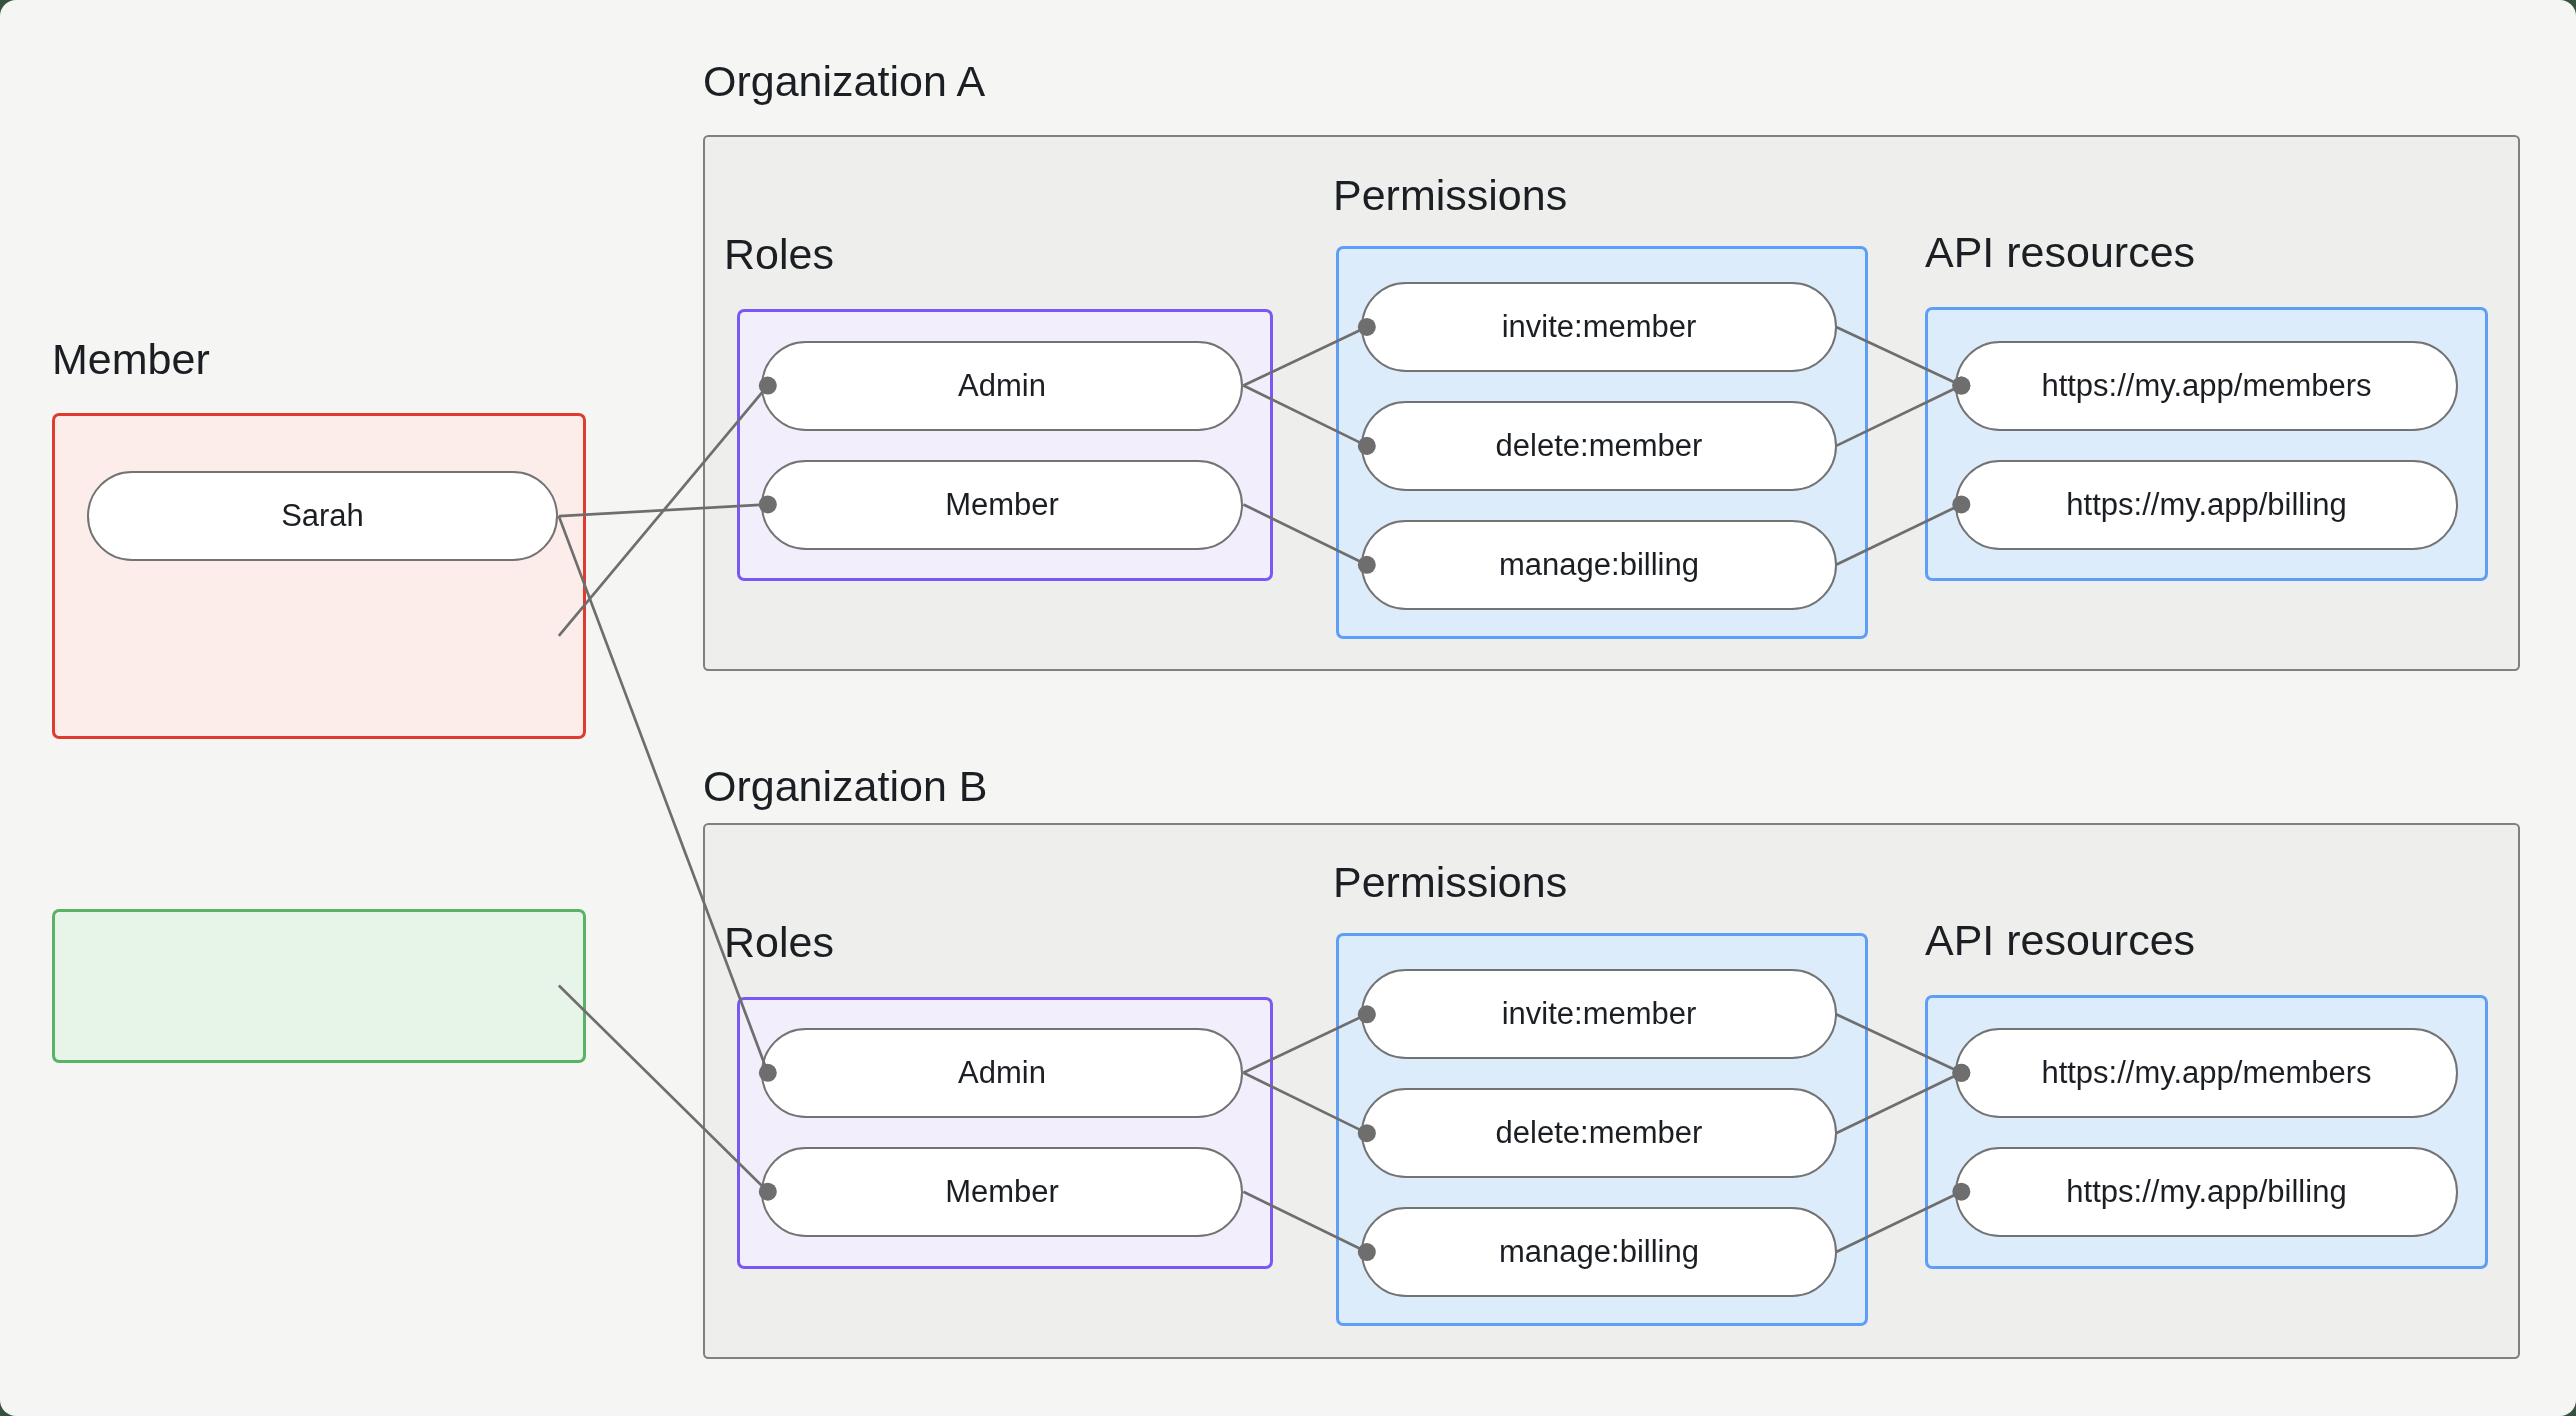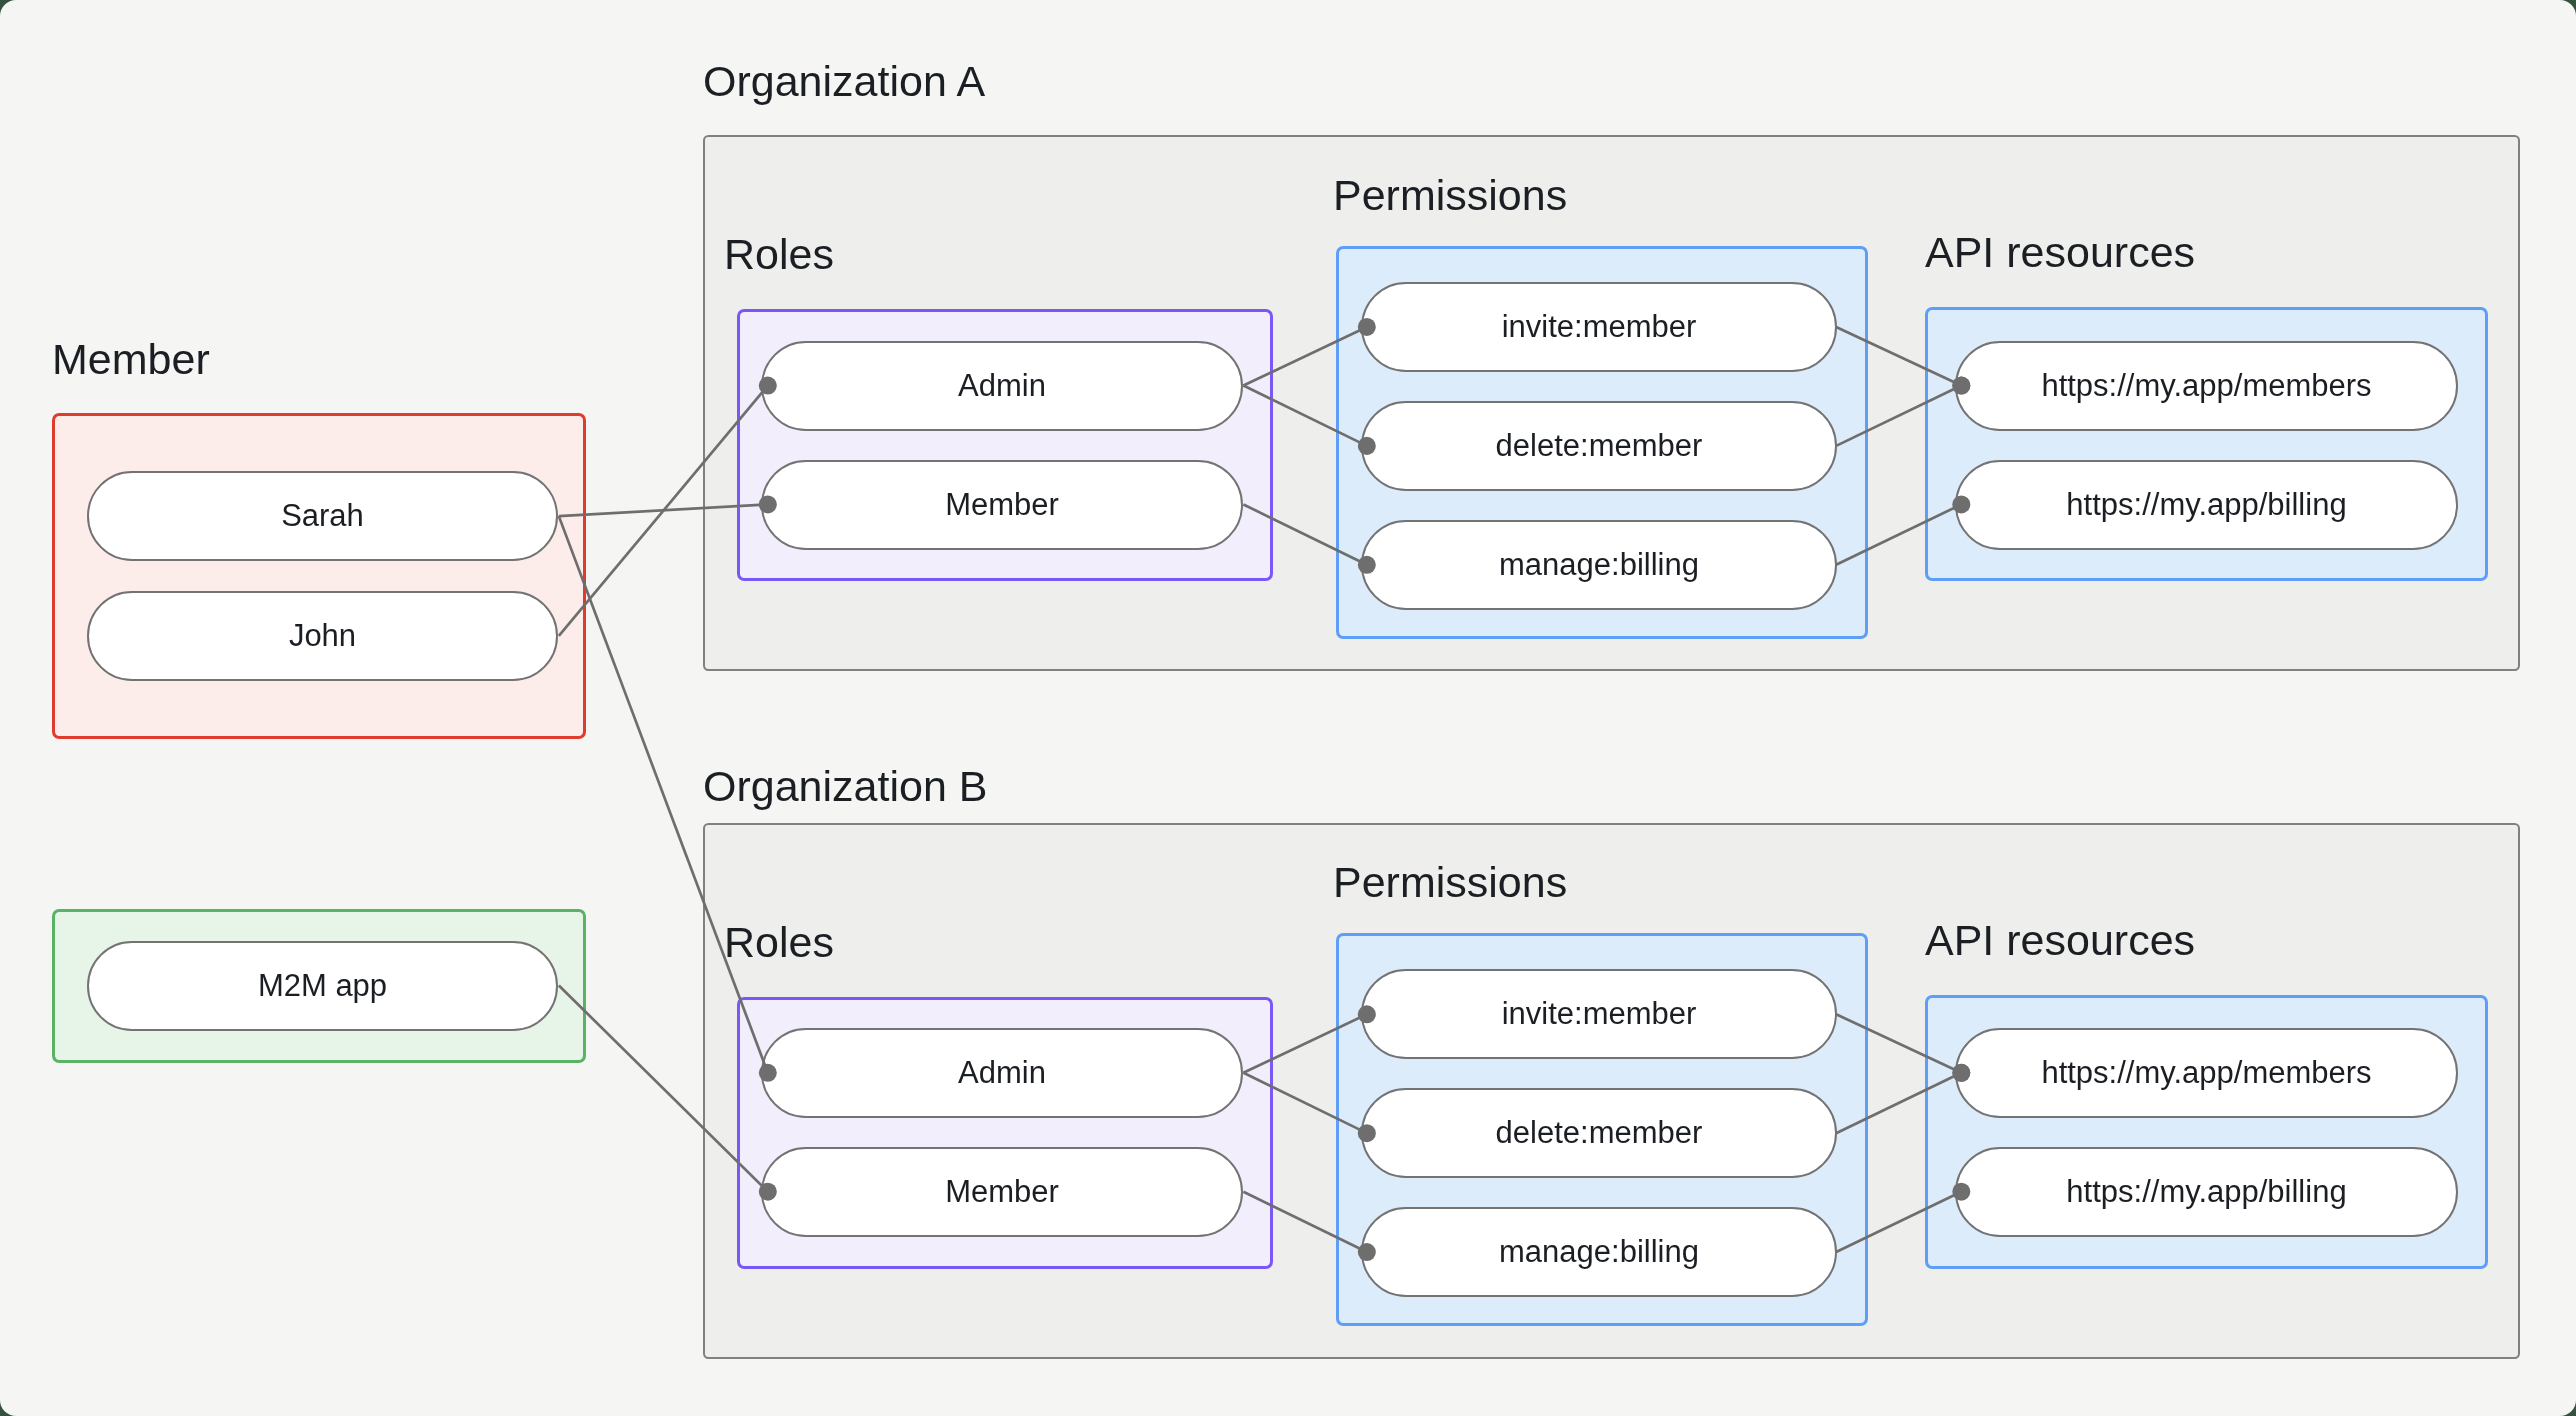--- a/index.html
+++ b/index.html
@@ -38,26 +38,24 @@
 </head>
 <body>
 
 <div class="canvas">
 
   <div class="label" style="left:52px;top:339px">Member</div>
 
   <div class="group red" style="left:52px;top:413px;width:534px;height:326px"></div>
 
   <div class="pill col-users" style="top:471px">Sarah</div>
-  <div class="pill col-users" style="top:591px">John</div>
 
 
   <div class="group green" style="left:52px;top:909px;width:534px;height:154px"></div>
 
-  <div class="pill col-users" style="top:941px">M2M app</div>
 
   <div class="label" style="left:703px;top:61px">Organization A</div>
 
   <div class="group org" style="left:703px;top:135px;width:1817px;height:536px"></div>
 
   <div class="label" style="left:724px;top:234px">Roles</div>
   <div class="group purple" style="left:737px;top:309px;width:536px;height:272px"></div>
   <div class="pill col-roles" style="top:341px">Admin</div>
   <div class="pill col-roles" style="top:460px">Member</div>
 

